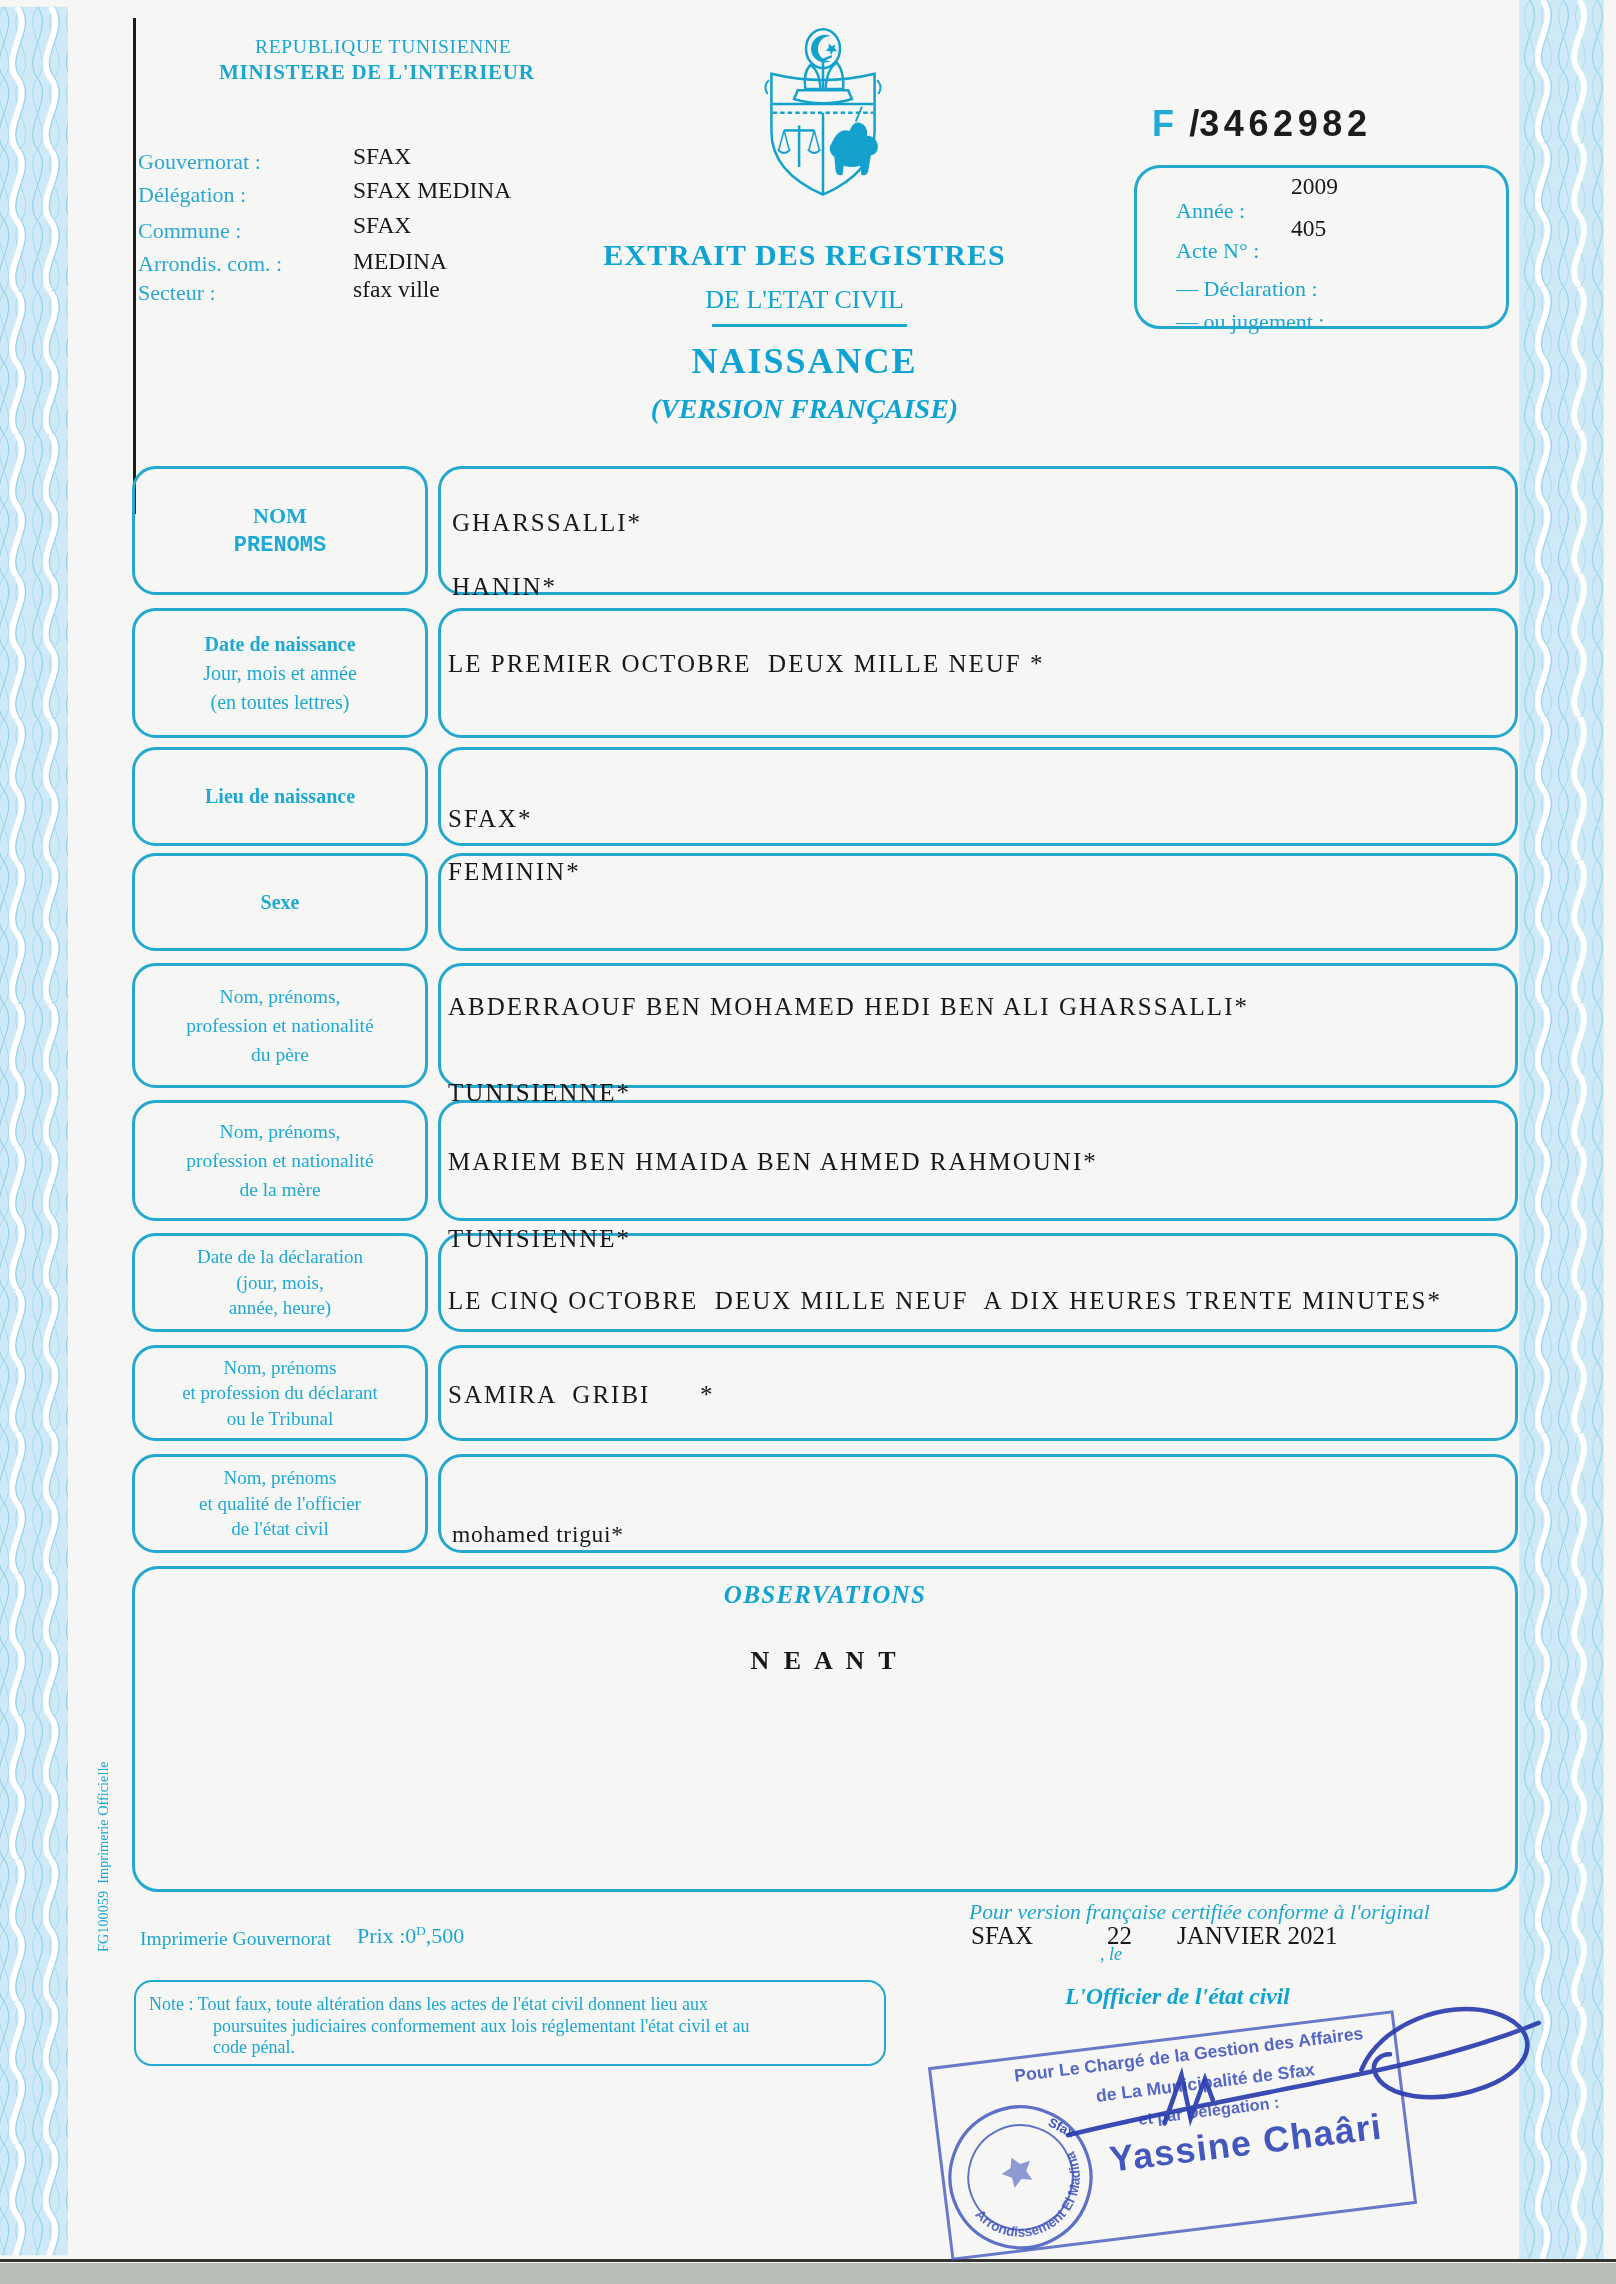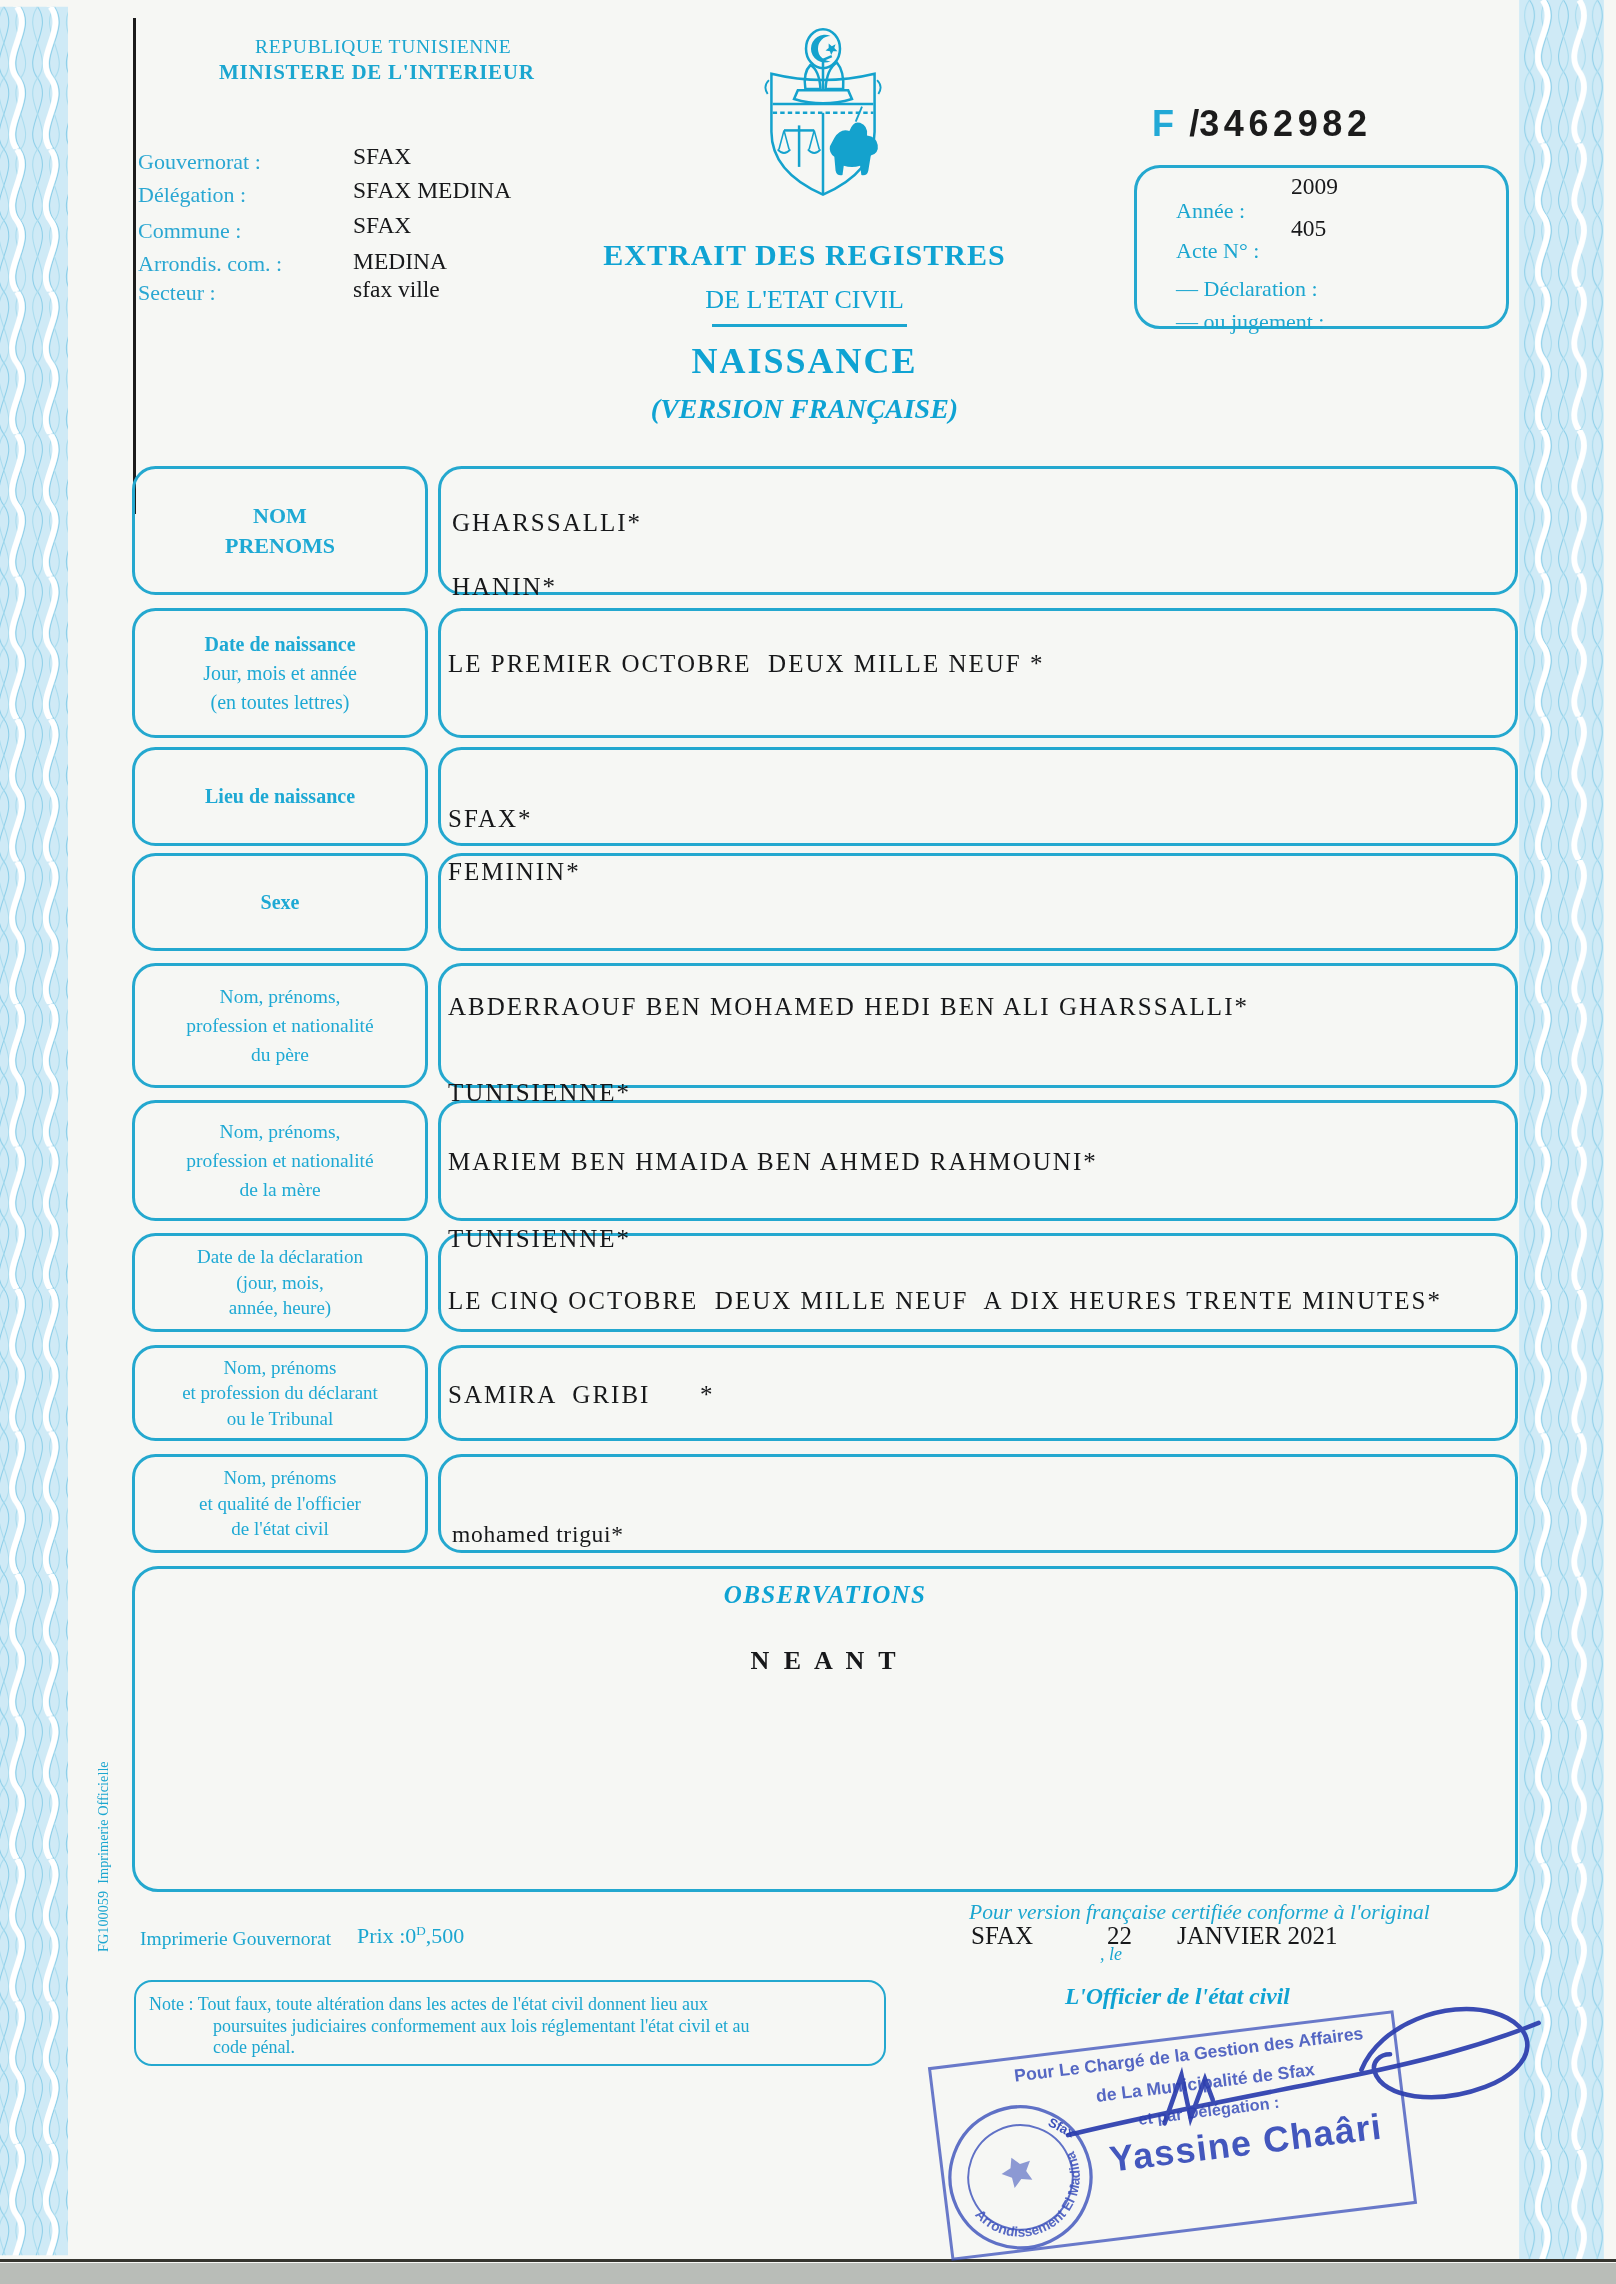--- a/index.html
+++ b/index.html
@@ -143,21 +143,21 @@
     <div class="abs cy" style="left:39px;top:30px;font-size:22px;">Année :</div>
     <div class="abs" style="left:154px;top:5.2px;font-size:23.5px;">2009</div>
     <div class="abs cy" style="left:39px;top:70px;font-size:22px;">Acte N° :</div>
     <div class="abs" style="left:154px;top:47px;font-size:23.5px;">405</div>
     <div class="abs cy" style="left:39px;top:108px;font-size:22px;">— Déclaration :</div>
     <div class="abs cy" style="left:39px;top:141px;font-size:22px;">— ou jugement :</div>
   </div>
 
   <div class="lbox" style="top:466px;height:129px;">
     <div class="lbold">NOM</div>
-    <div class="lbold" style="margin-top:4px;">PRENOMS</div>
+    <div class="lbold" style="margin-top:4px;font-family:Liberation Mono, monospace;">PRENOMS</div>
   </div>
   <div class="vbox" style="top:466px;height:129px;"></div>
   <div class="val" style="left:452px;top:509px;">GHARSSALLI*</div>
   <div class="val" style="left:452px;top:573px;">HANIN*</div>
 
   <div class="lbox" style="top:608px;height:130px;">
     <div class="lb1" style="font-weight:bold;">Date de naissance</div>
     <div class="lb1">Jour, mois et année</div>
     <div class="lb1">(en toutes lettres)</div>
   </div>

